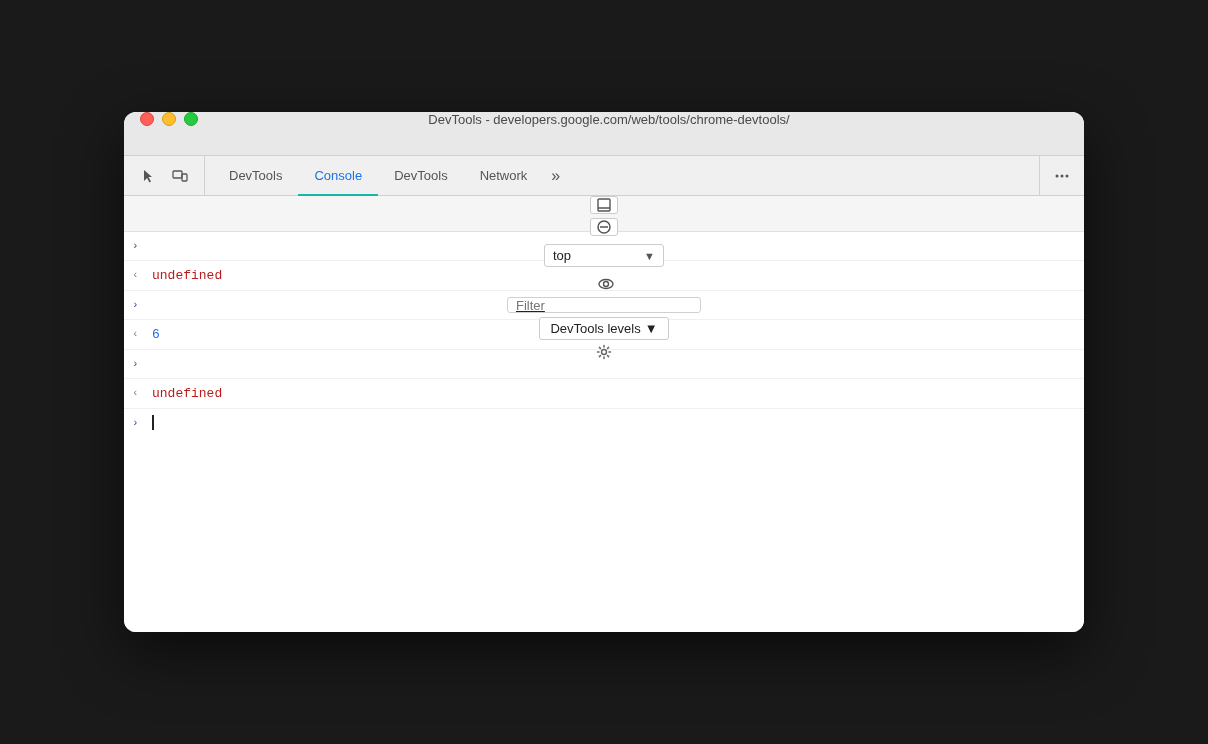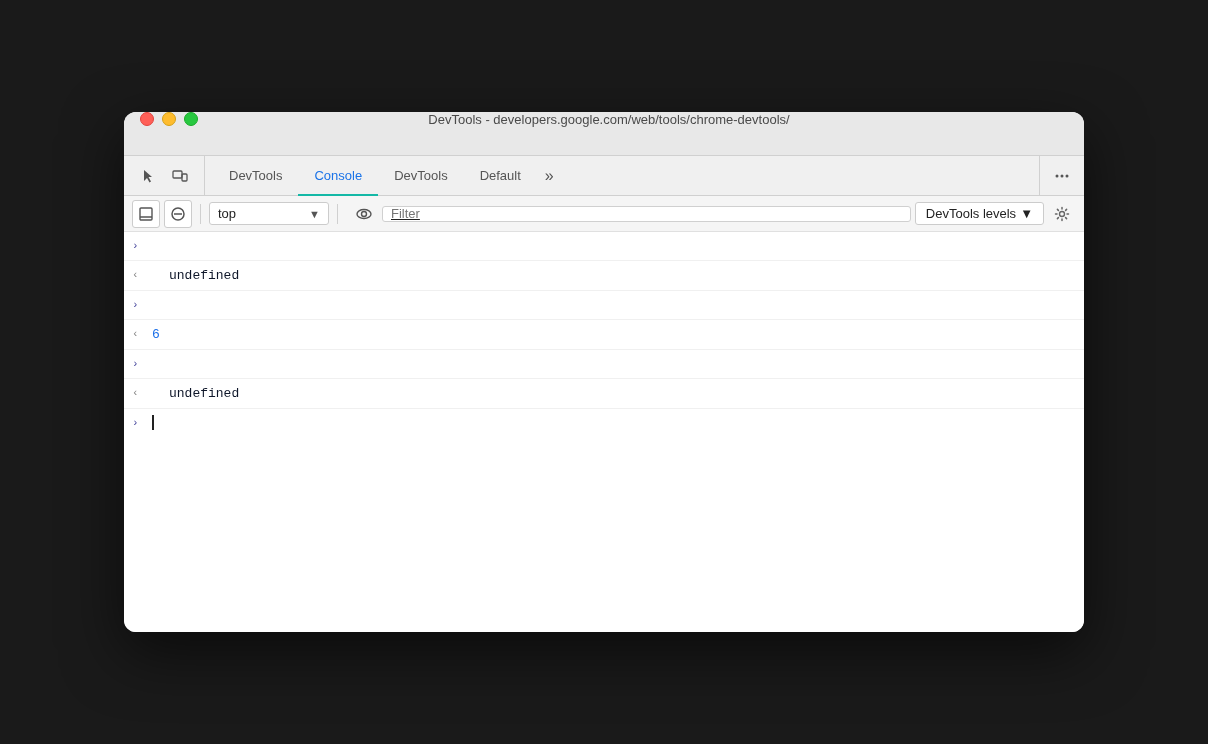--- a/index.html
+++ b/index.html
@@ -139,20 +139,21 @@
 
     
     .toolbar {
       background: #f5f5f5;
       height: 36px;
       display: flex;
       align-items: center;
       padding: 0 8px;
       gap: 4px;
       border-bottom: 1px solid #e0e0e0;
+      flex-direction: column;
     }
 
     .toolbar-btn {
       width: 28px;
       height: 28px;
       display: flex;
       align-items: center;
       justify-content: center;
       cursor: pointer;
       border-radius: 3px;
@@ -267,21 +268,21 @@
       font-size: 11px;
       padding-top: 1px;
     }
 
     .arrow-right { color: #4a4a9e; }
     .arrow-left { color: #888; }
 
     .console-text {
       flex: 1;
     }
-    .c-gray { color: #0f172a; margin-left: 17px; }
+    .c-gray { color: #b91c1c; }
 
     .cursor-line {
       display: flex;
       align-items: center;
       padding: 5px 8px;
     }
 
     .cursor-blink {
       display: inline-block;
       width: 2px;
@@ -336,21 +337,21 @@
     <div class="tab">
       <span>DevTools</span>
     </div>
     <div class="tab active">
       <span>Console</span>
     </div>
     <div class="tab">
       <span>DevTools</span>
     </div>
     <div class="tab">
-      <span>Default</span>
+      <span>Network</span>
     </div>
     <div class="tab-more">»</div>
 
     <div class="tabsbar-spacer"></div>
 
     <div class="tabsbar-end">
       <div class="icon-btn">
         <svg class="svg-icon" viewBox="0 0 16 16" fill="#555">
           <circle cx="3" cy="8" r="1.5"></circle>
           <circle cx="8" cy="8" r="1.5"></circle>

